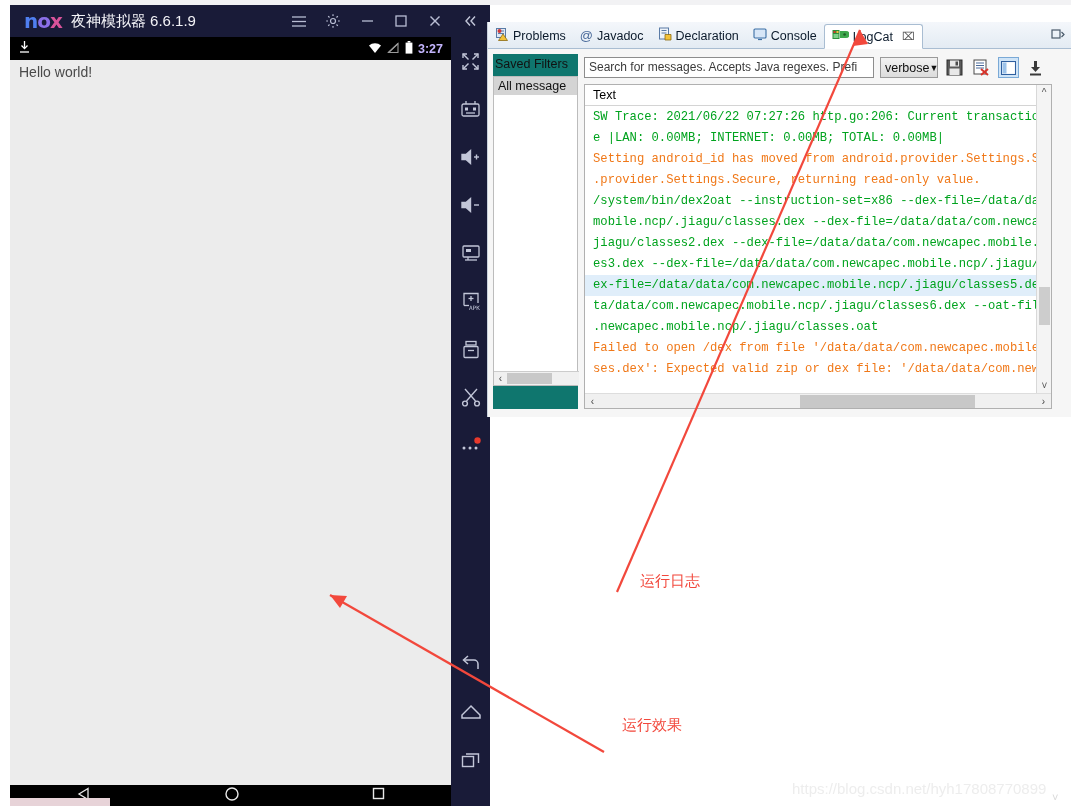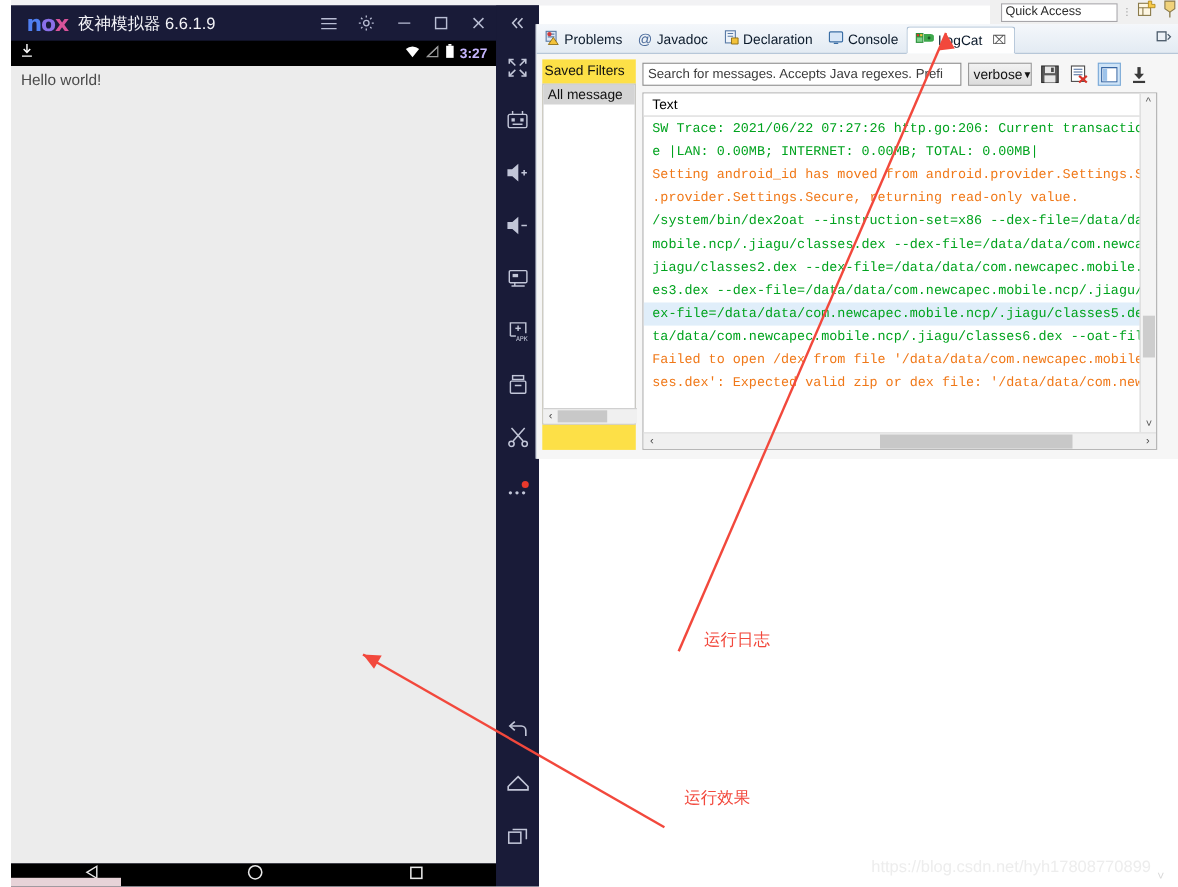--- a/index.html
+++ b/index.html
@@ -119,21 +119,21 @@
   .tabbar-right {
     margin-left:auto; display:flex; align-items:center; padding:0 6px 3px 0;
   }
   .logcat-body {
     position:absolute; left:0; top:27px; width:584px; height:368px;
     background:#f6f6f6;
   }
   
   .filters {
     position:absolute; left:5px; top:5px; width:85px; height:355px;
-    background:#fde047;
+    background:#0f766e;
   }
   .filters-title {
     font-size:12.5px; color:#111; padding:3px 2px 5px 2px; white-space:nowrap;
   }
   .filters-list {
     border:1px solid #bcbcbc; background:#fff;
     width:85px; height:310px; position:relative;
   }
   .filter-item {
     background:#d4d4d4; font-size:12.5px; color:#111;
@@ -459,38 +459,20 @@
         <svg width="22" height="18" viewBox="0 0 22 18">
             <g fill="none" stroke="#c2c6d8" stroke-width="1.4">
           <rect x="2.5" y="5.5" width="11" height="10"></rect>
               <polyline points="6,3 18.5,3 18.5,12"></polyline>
             </g>
           </svg>
       </div>
     </div>
   </div>
 
-  <div id="eclipse-top">
-    <div class="qa-input">Quick Access</div>
-    <div class="qa-dots">⋮</div>
-    <span class="persp-ic">
-      <svg width="17" height="17" viewBox="0 0 17 17">
-          <rect x="1" y="3" width="11" height="11" fill="#fdf6e3" stroke="#8a7a4a" stroke-width="1"></rect>
-          <line x1="1" y1="7" x2="12" y2="7" stroke="#8a7a4a"></line>
-          <line x1="5" y1="7" x2="5" y2="14" stroke="#8a7a4a"></line>
-          <polygon points="10,1 13,1 13,4 16,4 16,7 10,7" fill="#f7c948" stroke="#b08a1e" stroke-width="0.8"></polygon>
-        </svg>
-    </span>
-    <span class="persp-ic">
-      <svg width="15" height="17" viewBox="0 0 15 17">
-          <path d="M3 1 L12 1 L12 8 L7.5 11 L3 8 Z" fill="#f0d27a" stroke="#8a7a4a" stroke-width="1"></path>
-          <line x1="7.5" y1="11" x2="7.5" y2="16" stroke="#8a7a4a" stroke-width="1.2"></line>
-        </svg>
-    </span>
-  </div>
 
   <div id="logcat-view">
 
     <div class="tabbar">
       <div class="tab">
         <span>
           <svg width="14" height="14" viewBox="0 0 14 14">
               <rect x="1.5" y="1.5" width="9" height="9" fill="#dfe8f4" stroke="#5a7ba6" stroke-width="1"></rect>
               <line x1="3" y1="4" x2="9" y2="4" stroke="#5a7ba6"></line>
               <line x1="3" y1="6.5" x2="9" y2="6.5" stroke="#5a7ba6"></line>
@@ -614,20 +596,21 @@
             <div class="log-row" style="color: rgb(0, 163, 30);">SW Trace: 2021/06/22 07:27:26 http.go:206: Current transactional</div>
             <div class="log-row" style="color: rgb(0, 163, 30);">e |LAN: 0.00MB; INTERNET: 0.00MB; TOTAL: 0.00MB|</div>
             <div class="log-row" style="color: rgb(240, 120, 24);">Setting android_id has moved from android.provider.Settings.Syst</div>
             <div class="log-row" style="color: rgb(240, 120, 24);">.provider.Settings.Secure, returning read-only value.</div>
             <div class="log-row" style="color: rgb(0, 163, 30);">/system/bin/dex2oat --instruction-set=x86 --dex-file=/data/data/</div>
             <div class="log-row" style="color: rgb(0, 163, 30);">mobile.ncp/.jiagu/classes.dex --dex-file=/data/data/com.newcapec</div>
             <div class="log-row" style="color: rgb(0, 163, 30);">jiagu/classes2.dex --dex-file=/data/data/com.newcapec.mobile.ncp</div>
             <div class="log-row" style="color: rgb(0, 163, 30);">es3.dex --dex-file=/data/data/com.newcapec.mobile.ncp/.jiagu/cla</div>
             <div class="log-row sel" style="color: rgb(0, 163, 30);">ex-file=/data/data/com.newcapec.mobile.ncp/.jiagu/classes5.dex -</div>
             <div class="log-row" style="color: rgb(0, 163, 30);">ta/data/com.newcapec.mobile.ncp/.jiagu/classes6.dex --oat-file=/</div>
+            <div class="log-row" style="color: rgb(0, 163, 30);">.newcapec.mobile.ncp/.jiagu/classes.oat</div>
             <div class="log-row" style="color: rgb(240, 120, 24);">Failed to open /dex from file '/data/data/com.newcapec.mobile.nc</div>
             <div class="log-row" style="color: rgb(240, 120, 24);">ses.dex': Expected valid zip or dex file: '/data/data/com.newcap</div>
           </div>
         <div class="v-scroll">
           <div class="vs-arrow">^</div>
           <div class="vs-thumb" style="top:202px;height:38px;"></div>
           <div class="vs-arrow" style="position:absolute;bottom:0;width:15px;">˅</div>
         </div>
         <div class="h-scroll">
           <div class="hs-arrow">‹</div>

